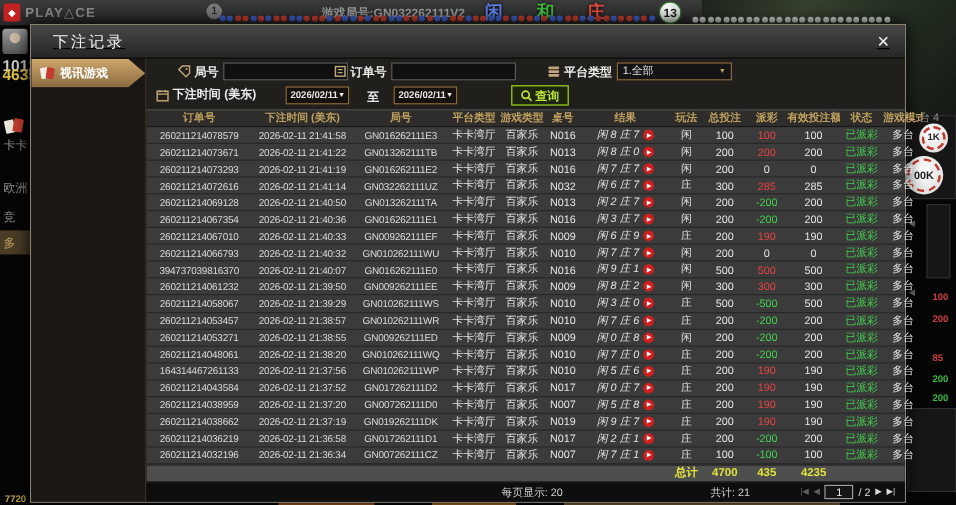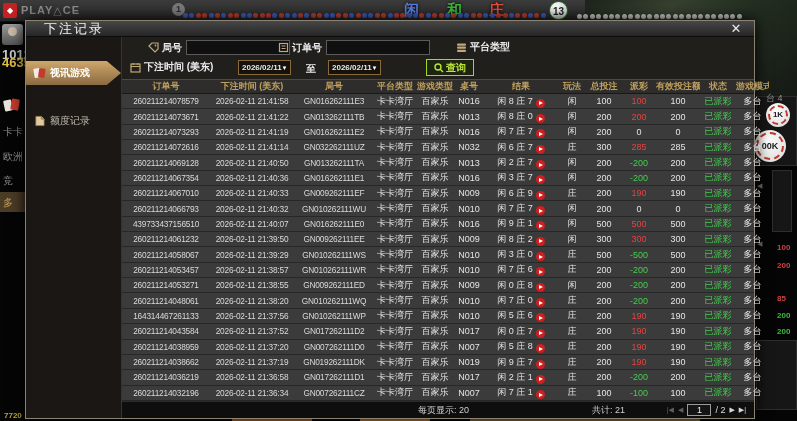--- a/index.html
+++ b/index.html
@@ -42,30 +42,30 @@
   .chip{position:absolute;border-radius:50%;background:radial-gradient(circle at 40% 35%,#fff,#d8d8d8);
     text-align:center;font-weight:bold;color:#222;}
   .chip:before{content:"";position:absolute;inset:2px;border-radius:50%;border:2px dashed #c0392b;}
   .rnum{position:absolute;left:777px;font-size:8px;font-weight:bold;}
   .rarrow{position:absolute;left:757px;color:#6a6a6a;font-size:7px;}
   .bottom-block{position:absolute;top:417px;height:4px;}
 
   
   #modal{position:absolute;left:25px;top:20px;width:730px;height:399px;background:#1c1a18;
     border:1px solid #8a8272;box-shadow:0 0 14px #000;z-index:5;display:flex;flex-direction:column;}
-  #modal-header{height:16px;background:linear-gradient(180deg,#474747,#262626);border-bottom:1px solid #0c0c0c;
-    display:flex;align-items:center;flex:0 0 auto;}
+  #modal-header{height:28px;background:linear-gradient(180deg,#474747,#262626);border-bottom:1px solid #0c0c0c;
+    display:flex;align-items:center;flex:0 0 auto;text-decoration:underline;}
   #modal-title{color:#f0f0f0;font-size:13px;letter-spacing:2px;padding-left:18px;}
   #modal-close{margin-left:auto;margin-right:10px;color:#e8e8e8;font-size:13px;width:16px;height:16px;
     line-height:16px;text-align:center;cursor:pointer;}
   #modal-body{flex:1;display:flex;min-height:0;}
   
   #sidebar{flex:0 0 78px;background:#1a1715;border-right:1px solid #3a332a;position:relative;}
   .side-item{height:24px;display:flex;align-items:center;padding-left:7px;color:#c6beb0;font-size:10px;
-    cursor:pointer;position:relative;width:78px;margin-top:24px;}
+    cursor:pointer;position:relative;width:78px;}
   .side-item .si-ico{width:13px;height:12px;margin-right:4px;flex:0 0 auto;}
   .side-item.selected{width:95px;background:linear-gradient(180deg,#cfa76c,#8a6a40);color:#fff;font-weight:bold;
     clip-path:polygon(0 0,85% 0,100% 50%,85% 100%,0 100%);z-index:3;}
   
   #main{flex:1;display:flex;flex-direction:column;background:#211f1c;min-width:0;}
   #filters{position:relative;height:42px;flex:0 0 auto;font-size:10px;}
   .fgroup{position:absolute;display:flex;align-items:center;color:#ececec;font-weight:bold;white-space:nowrap;}
   .fico{width:11px;height:11px;margin-right:3px;}
   .finput{width:104px;height:15px;background:#101010;border:1px solid #5a5a5a;margin-left:4px;color:#ddd;
     font-size:9px;padding:0 3px;}
@@ -81,21 +81,21 @@
   #search-btn svg{margin-right:2px;}
   
   .grid{display:grid;grid-template-columns:88px 84px 80px 42px 38px 30px 74px 28px 36px 34px 44px 36px 33px;
     align-items:center;}
   #thead{height:15px;background:#2e2d2b;border-top:1px solid #4a4a4a;border-bottom:1px solid #181818;
     color:#bfa05e;font-size:9px;font-weight:bold;text-align:center;flex:0 0 auto;}
   #thead div{overflow:hidden;white-space:nowrap;}
   #tbody{flex:1;display:flex;flex-direction:column;min-height:0;background:#242424;}
   .trow{flex:1;background:#3b3b3b;border-bottom:1px solid #272727;text-align:center;color:#e4e4e4;font-size:9px;}
   .trow .c-order,.trow .c-time,.trow .c-round{font-size:8.3px;letter-spacing:-0.2px;color:#dadada;}
-  .c-result{display:flex;align-items:flex-end;justify-content:center;gap:3px;}
+  .c-result{display:flex;align-items:center;justify-content:center;gap:3px;font-style:italic;}
   .play-ico{width:9px;height:9px;border-radius:50%;background:#cf1f1f;display:inline-flex;align-items:center;
     justify-content:center;cursor:pointer;flex:0 0 auto;}
   .play-ico:after{content:"";border-left:4px solid #fff;border-top:2.5px solid transparent;
     border-bottom:2.5px solid transparent;margin-left:1px;}
   .pay-pos{color:#e54343;}.pay-neg{color:#43cf4e;}.pay-zero{color:#e4e4e4;}
   .st-green{color:#43cf4e;}
   .sumrow{height:14px;background:#4e4e4e;border-top:1px solid #1f1f1f;color:#e2e23a;font-size:9.5px;
     font-weight:bold;text-align:center;flex:0 0 auto;}
   #pagination{height:17px;background:#0e0e0e;border-top:1px solid #2c2c2c;display:flex;align-items:center;
     color:#cfcfcf;font-size:9px;flex:0 0 auto;position:relative;}
@@ -110,39 +110,40 @@
 </style>
 </head>
 <body>
 
 <div id="stage">
 
   <div id="top-bar">
     <div id="logo-square">◆</div>
     <div id="logo-text">PLAY△CE</div>
     <div id="top-badge">1</div>
+    <div class="mark" style="left:268px;top:4px;font-size:10px;color:#9a9a9a;text-shadow:none;font-weight:bold;">游戏局号:GN032262111V2</div>
     <div id="marks-wrap">
         <div class="mark" style="left: 404px; color: rgb(91, 125, 226);">闲</div>
         <div class="mark" style="left: 447px; color: rgb(61, 179, 61);">和</div>
         <div class="mark" style="left: 489px; color: rgb(224, 74, 58);">庄</div>
       </div>
     <div id="shoe-ball">13</div>
   </div>
   <div id="video-top"></div>
   <div id="bead-row"><span class="bead" style="background: rgb(59, 91, 194);"></span><span class="bead" style="background: rgb(59, 91, 194);"></span><span class="bead" style="background: rgb(194, 59, 46);"></span><span class="bead" style="background: rgb(194, 59, 46);"></span><span class="bead" style="background: rgb(59, 91, 194);"></span><span class="bead" style="background: rgb(194, 59, 46);"></span><span class="bead" style="background: rgb(59, 91, 194);"></span><span class="bead" style="background: rgb(194, 59, 46);"></span><span class="bead" style="background: rgb(194, 59, 46);"></span><span class="bead" style="background: rgb(59, 91, 194);"></span><span class="bead" style="background: rgb(59, 91, 194);"></span><span class="bead" style="background: rgb(194, 59, 46);"></span><span class="bead" style="background: rgb(194, 59, 46);"></span><span class="bead" style="background: rgb(194, 59, 46);"></span><span class="bead" style="background: rgb(59, 91, 194);"></span><span class="bead" style="background: rgb(194, 59, 46);"></span><span class="bead" style="background: rgb(59, 91, 194);"></span><span class="bead" style="background: rgb(59, 91, 194);"></span><span class="bead" style="background: rgb(194, 59, 46);"></span><span class="bead" style="background: rgb(59, 91, 194);"></span><span class="bead" style="background: rgb(194, 59, 46);"></span><span class="bead" style="background: rgb(194, 59, 46);"></span><span class="bead" style="background: rgb(59, 91, 194);"></span><span class="bead" style="background: rgb(59, 91, 194);"></span><span class="bead" style="background: rgb(194, 59, 46);"></span><span class="bead" style="background: rgb(194, 59, 46);"></span><span class="bead" style="background: rgb(59, 91, 194);"></span><span class="bead" style="background: rgb(194, 59, 46);"></span><span class="bead" style="background: rgb(59, 91, 194);"></span><span class="bead" style="background: rgb(59, 91, 194);"></span><span class="bead" style="background: rgb(194, 59, 46);"></span><span class="bead" style="background: rgb(194, 59, 46);"></span><span class="bead" style="background: rgb(59, 91, 194);"></span><span class="bead" style="background: rgb(194, 59, 46);"></span><span class="bead" style="background: rgb(194, 59, 46);"></span><span class="bead" style="background: rgb(59, 91, 194);"></span><span class="bead" style="background: rgb(59, 91, 194);"></span><span class="bead" style="background: rgb(194, 59, 46);"></span><span class="bead" style="background: rgb(59, 91, 194);"></span><span class="bead" style="background: rgb(194, 59, 46);"></span><span class="bead" style="background: rgb(194, 59, 46);"></span><span class="bead" style="background: rgb(59, 91, 194);"></span><span class="bead" style="background: rgb(194, 59, 46);"></span><span class="bead" style="background: rgb(59, 91, 194);"></span><span class="bead" style="background: rgb(59, 91, 194);"></span><span class="bead" style="background: rgb(194, 59, 46);"></span><span class="bead" style="background: rgb(194, 59, 46);"></span><span class="bead" style="background: rgb(59, 91, 194);"></span><span class="bead" style="background: rgb(59, 91, 194);"></span><span class="bead" style="background: rgb(194, 59, 46);"></span><span class="bead" style="background: rgb(194, 59, 46);"></span><span class="bead" style="background: rgb(59, 91, 194);"></span><span class="bead" style="background: rgb(194, 59, 46);"></span><span class="bead" style="background: rgb(194, 59, 46);"></span><span class="bead" style="background: rgb(59, 91, 194);"></span><span class="bead" style="background: rgb(194, 59, 46);"></span><span class="bead" style="background: rgb(59, 91, 194);"></span></div>
   <div id="white-bead-row"><span class="bead" style="background: rgb(232, 232, 232); opacity: 0.85;"></span><span class="bead" style="background: rgb(232, 232, 232); opacity: 0.85;"></span><span class="bead" style="background: rgb(232, 232, 232); opacity: 0.85;"></span><span class="bead" style="background: rgb(232, 232, 232); opacity: 0.85;"></span><span class="bead" style="background: rgb(232, 232, 232); opacity: 0.85;"></span><span class="bead" style="background: rgb(232, 232, 232); opacity: 0.85;"></span><span class="bead" style="background: rgb(232, 232, 232); opacity: 0.85;"></span><span class="bead" style="background: rgb(232, 232, 232); opacity: 0.85;"></span><span class="bead" style="background: rgb(232, 232, 232); opacity: 0.85;"></span><span class="bead" style="background: rgb(232, 232, 232); opacity: 0.85;"></span><span class="bead" style="background: rgb(232, 232, 232); opacity: 0.85;"></span><span class="bead" style="background: rgb(232, 232, 232); opacity: 0.85;"></span><span class="bead" style="background: rgb(232, 232, 232); opacity: 0.85;"></span><span class="bead" style="background: rgb(232, 232, 232); opacity: 0.85;"></span><span class="bead" style="background: rgb(232, 232, 232); opacity: 0.85;"></span><span class="bead" style="background: rgb(232, 232, 232); opacity: 0.85;"></span><span class="bead" style="background: rgb(232, 232, 232); opacity: 0.85;"></span><span class="bead" style="background: rgb(232, 232, 232); opacity: 0.85;"></span><span class="bead" style="background: rgb(232, 232, 232); opacity: 0.85;"></span><span class="bead" style="background: rgb(232, 232, 232); opacity: 0.85;"></span><span class="bead" style="background: rgb(232, 232, 232); opacity: 0.85;"></span><span class="bead" style="background: rgb(232, 232, 232); opacity: 0.85;"></span><span class="bead" style="background: rgb(232, 232, 232); opacity: 0.85;"></span><span class="bead" style="background: rgb(232, 232, 232); opacity: 0.85;"></span><span class="bead" style="background: rgb(232, 232, 232); opacity: 0.85;"></span><span class="bead" style="background: rgb(232, 232, 232); opacity: 0.85;"></span></div>
 
   <div id="avatar"></div>
   <div class="lnum" style="top:47px;color:#c9c9c9;">1012</div>
   <div class="lnum" style="top:55px;color:#e0c040;">4635</div>
   <svg id="cards-mini" viewBox="0 0 18 14">
     <rect x="1" y="2" width="8" height="11" rx="1" fill="#e8e4dc" transform="rotate(-12 5 7)"></rect>
     <rect x="8" y="1" width="8" height="11" rx="1" fill="#c23b2e" transform="rotate(10 12 7)"></rect>
   </svg>
-  <div class="ltxt" style="top:125px;">卡卡</div>
+  <div class="ltxt" style="top:114px;">卡卡</div>
   <div class="ltxt" style="top:150px;">欧洲</div>
   <div class="ltxt" style="top:174px;">竞</div>
   <div id="left-hl"></div>
   <div class="ltxt" style="top:196px;color:#c6a35e;">多</div>
   <div id="bottom-num">7720</div>
 
   <div class="rpanel" style="left:756px;top:96px;width:41px;height:70px;"></div>
   <div id="table-tag">台 4</div>
   <div class="chip" style="left:766px;top:103px;width:24px;height:24px;font-size:8px;line-height:24px;">1K</div>
   <div class="chip" style="left:754px;top:130px;width:32px;height:32px;font-size:9px;line-height:32px;">00K</div>
@@ -170,27 +171,20 @@
     <div id="modal-body">
 
       <div id="sidebar">
         <div class="side-item selected">
           <svg class="si-ico" viewBox="0 0 14 12">
             <rect x="1" y="1" width="7" height="10" rx="1" fill="#f0ece2" transform="rotate(-10 4 6)"></rect>
             <rect x="6" y="1" width="7" height="10" rx="1" fill="#c23b2e" transform="rotate(8 9 6)"></rect>
           </svg>
           <span>视讯游戏</span>
         </div>
-        <div class="side-item">
-          <svg class="si-ico" viewBox="0 0 14 12">
-            <path d="M3 1 h6 l3 3 v7 h-9 z" fill="#e0c8a0" stroke="#8a6a3a" stroke-width="0.8"></path>
-            <path d="M9 1 v3 h3" fill="#c8a26a" stroke="#8a6a3a" stroke-width="0.8"></path>
-          </svg>
-          <span>额度记录</span>
-        </div>
       </div>
 
       <div id="main">
         <div id="filters">
           <div class="fgroup" style="left:26px;top:3px;">
             <svg class="fico" viewBox="0 0 11 11">
               <path d="M1 4 L4 1 h6 v6 L7 10 z" fill="none" stroke="#c2a878" stroke-width="1.2"></path>
                 <circle cx="7.5" cy="3.5" r="0.9" fill="#c2a878"></circle>
             </svg>
             <span>局号</span>
@@ -205,20 +199,24 @@
             <span>订单号</span>
             <input class="finput" value="" style="">
           </div>
           <div class="fgroup" style="left:334px;top:3px;">
             <svg class="fico" viewBox="0 0 11 11">
               <rect x="1" y="1.5" width="9" height="2.2" rx="1" fill="#c2a878"></rect>
               <rect x="1" y="4.6" width="9" height="2.2" rx="1" fill="#c2a878"></rect>
               <rect x="1" y="7.7" width="9" height="2.2" rx="1" fill="#c2a878"></rect>
             </svg>
             <span>平台类型</span>
+            <div id="platform-select">
+              <span>1.全部</span>
+              <span class="dcar">▼</span>
+            </div>
           </div>
           <div class="fgroup" style="left:8px;top:23px;">
             <svg class="fico" viewBox="0 0 11 11">
               <rect x="1" y="2" width="9" height="8" fill="none" stroke="#c2a878" stroke-width="1.2"></rect>
               <line x1="3.2" y1="1" x2="3.2" y2="3" stroke="#c2a878"></line>
                 <line x1="7.8" y1="1" x2="7.8" y2="3" stroke="#c2a878"></line>
               <line x1="1" y1="4.5" x2="10" y2="4.5" stroke="#c2a878"></line>
             </svg>
             <span>下注时间 (美东)</span>
           </div>
@@ -396,21 +394,21 @@
                 <span class="play-ico"></span>
               </div>
               <div>闲</div>
               <div>200</div>
               <div class="pay-zero">0</div>
               <div>0</div>
               <div class="st-green">已派彩</div>
               <div>多台</div>
             </div>
             <div class="trow grid">
-              <div class="c-order">439733437156510</div>
+              <div class="c-order">394737039816370</div>
               <div class="c-time">2026-02-11 21:40:07</div>
               <div class="c-round">GN016262111E0</div>
               <div>卡卡湾厅</div>
               <div>百家乐</div>
               <div>N016</div>
               <div class="c-result">
                 <span>闲 9 庄 1</span>
                 <span class="play-ico"></span>
               </div>
               <div>闲</div>
@@ -613,20 +611,35 @@
               </div>
               <div>庄</div>
               <div>100</div>
               <div class="pay-neg">-100</div>
               <div>100</div>
               <div class="st-green">已派彩</div>
               <div>多台</div>
             </div>
           </div>
 
+        <div id="total-row" class="sumrow grid">
+          <div></div>
+            <div></div>
+            <div></div>
+            <div></div>
+            <div></div>
+            <div></div>
+            <div></div>
+          <div>总计</div>
+          <div>4700</div>
+          <div>435</div>
+          <div>4235</div>
+          <div></div>
+            <div></div>
+        </div>
 
         <div id="pagination">
           <span id="per-page">每页显示: 20</span>
           <span id="total-count">共计: 21</span>
           <div id="pgnav">
             <span class="pg-dim">|◀</span>
             <span class="pg-dim">◀</span>
             <input id="page-input" value="1" style="">
             <span id="page-total">/ 2</span>
             <span class="pg-on">▶</span>

